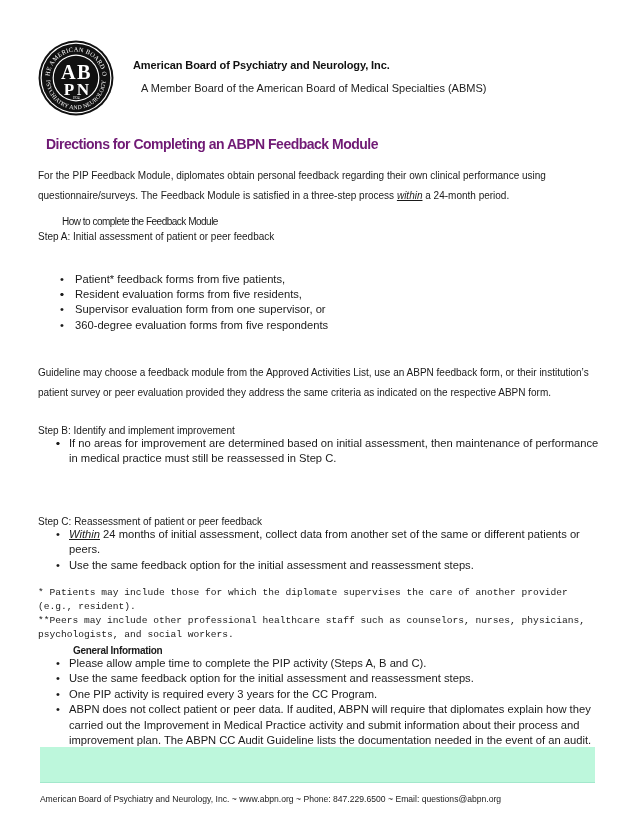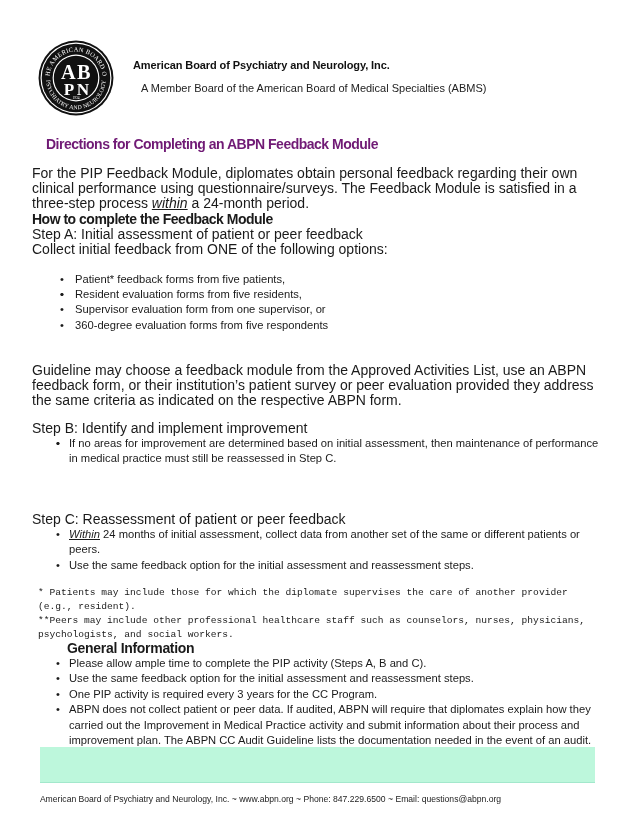--- a/index.html
+++ b/index.html
@@ -14,23 +14,23 @@
       font-size: 11px; font-weight: bold; color: #111; letter-spacing: -0.1px;
     }
     .org-subtitle {
       position: absolute; left: 141px; top: 82px;
       font-size: 11px; color: #222;
     }
     .doc-title {
       position: absolute; left: 38px; top: 136px;
       font-size: 14px; font-weight: bold; letter-spacing: -0.5px; color: #701a75; margin-left: 8px;
     }
-    .block { position: absolute; left: 32px; width: 565px; font-size: 14px; line-height: 15px; color: #1a1a1a; }
+    .block { position: absolute; left: 38px; width: 565px; font-size: 10px; line-height: 20px; color: #1a1a1a; }
     .intro { top: 166px; }
-    .howto-head { top: 212px; font-weight: bold; letter-spacing: -0.5px; }
+    .howto-head { top: 212px; font-weight: normal; letter-spacing: -0.5px; margin-left: 24px; }
     .stepA { top: 227px; }
     ul.bullets { list-style: none; margin: 0; padding: 0; }
     ul.bullets li { position: relative; }
     .listA { position: absolute; left: 38px; top: 272px; width: 560px; font-size: 11.2px; line-height: 15.2px; }
     .listA li { padding-left: 37px; }
     .listA li .dot { position: absolute; left: 22px; top: 0; }
     .diplomates { top: 363px; }
     .stepB-head { top: 421px; }
     .listB, .listC, .listG { position: absolute; left: 38px; width: 565px; font-size: 11.2px; line-height: 15.4px; }
     .listB li, .listC li, .listG li { padding-left: 31px; }
@@ -80,21 +80,20 @@
 <div class="org-title">American Board of Psychiatry and Neurology, Inc.</div>
 <div class="org-subtitle">A Member Board of the American Board of Medical Specialties (ABMS)</div>
 
 <div class="doc-title">Directions for Completing an ABPN Feedback Module</div>
 
 <div class="block intro"><span>For the PIP Feedback Module, diplomates obtain personal feedback regarding their own clinical performance using questionnaire/surveys.  The Feedback Module is satisfied in a three-step process </span><em class="u">within</em><span> a 24-month period.</span></div>
 
 <div class="block howto-head">How to complete the Feedback Module</div>
 <div class="block stepA">
   <div>Step A: Initial assessment of patient or peer feedback</div>
-  <div>Collect initial feedback from ONE of the following options:</div>
 </div>
 
 <ul class="bullets listA">
   <li><span class="dot">•</span><span>Patient* feedback forms from five patients,</span></li>
   <li><span class="dot">•</span></li>
   <li><span class="dot">•</span><span>Resident evaluation forms from five residents,</span></li>
   <li><span class="dot">•</span><span>Supervisor evaluation form from one supervisor, or</span></li>
   <li><span class="dot">•</span><span>360-degree evaluation forms from five respondents</span></li>
 </ul>
 

